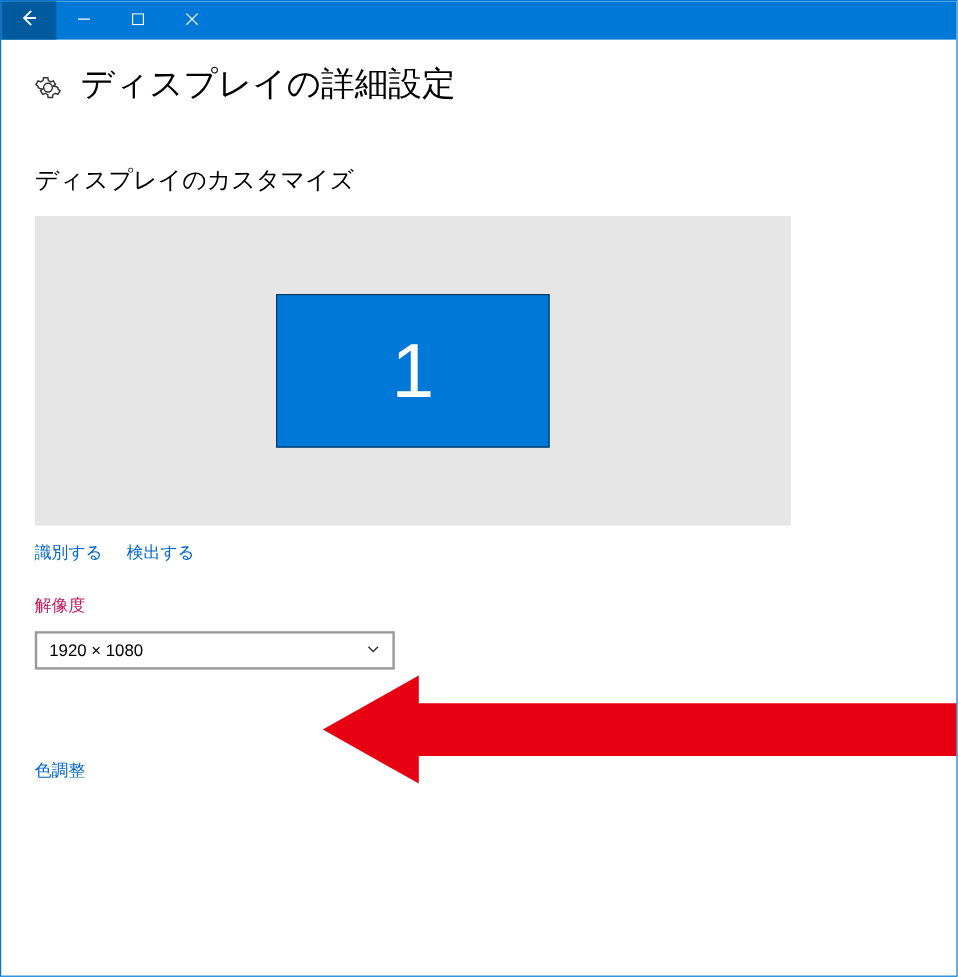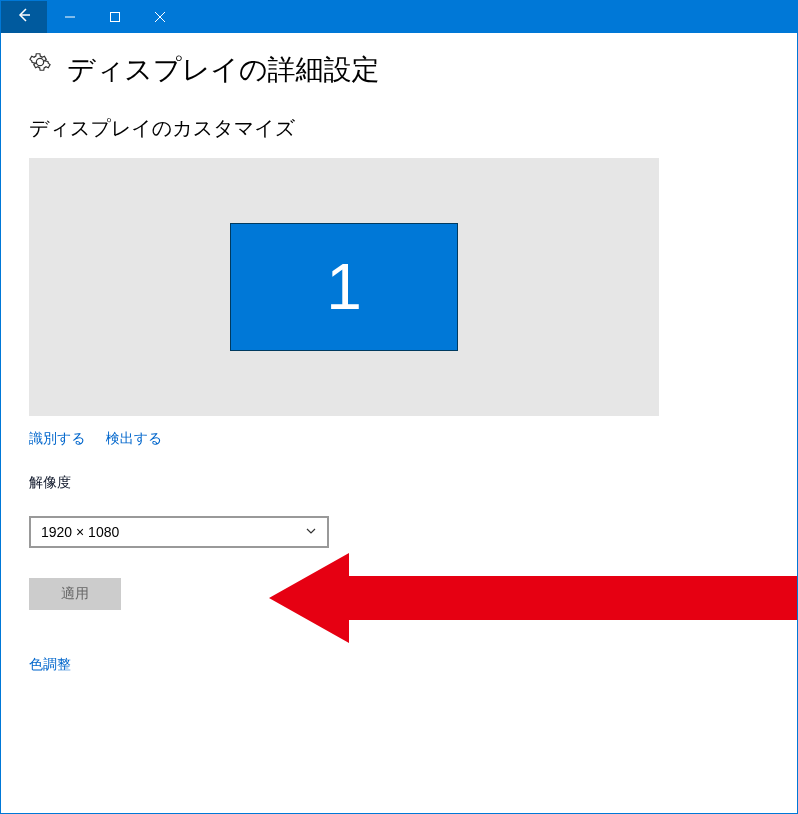--- a/index.html
+++ b/index.html
@@ -52,23 +52,23 @@
     }
     .win-control svg {
       width: 10px;
       height: 10px;
     }
     .content {
       padding: 18px 28px;
     }
     .page-header {
       display: flex;
-      align-items: flex-start;
+      align-items: flex-end;
       gap: 16px;
-      margin-bottom: 26px;
+      margin-bottom: 48px;
     }
     .gear-icon svg {
       width: 22px;
       height: 22px;
     }
     .page-title {
       font-size: 28px;
       font-weight: 300;
       color: #000;
     }
@@ -104,22 +104,22 @@
       gap: 20px;
       margin-bottom: 26px;
     }
     .link {
       color: #0066cc;
       font-size: 14px;
       cursor: pointer;
     }
     .field-label {
       font-size: 14px;
-      color: #0f172a;
-      margin-bottom: 24px;
+      color: #be185d;
+      margin-bottom: 12px;
     }
     .select-box {
       width: 300px;
       height: 32px;
       border: 2px solid #999;
       display: flex;
       align-items: center;
       justify-content: space-between;
       padding: 0 10px;
       font-size: 14px;
@@ -232,21 +232,20 @@
   <div class="select-box">
     <span>1920 × 1080</span>
     <span class="chevron">
       <svg viewBox="0 0 12 12">
           <path d="M2 4 L6 8 L10 4" stroke="#333" stroke-width="1.2" fill="none"></path>
         </svg>
     </span>
   </div>
 
   <div class="button-row">
-    <button class="button">適用</button>
     <div class="arrow-annotation">
       <svg width="530" height="100" viewBox="0 0 530 100">
         <polygon points="0,50 80,5 80,28 530,28 530,72 80,72 80,95" fill="#e60012"></polygon>
       </svg>
     </div>
   </div>
 
   <span class="link-item">色調整</span>
 </div>
 

